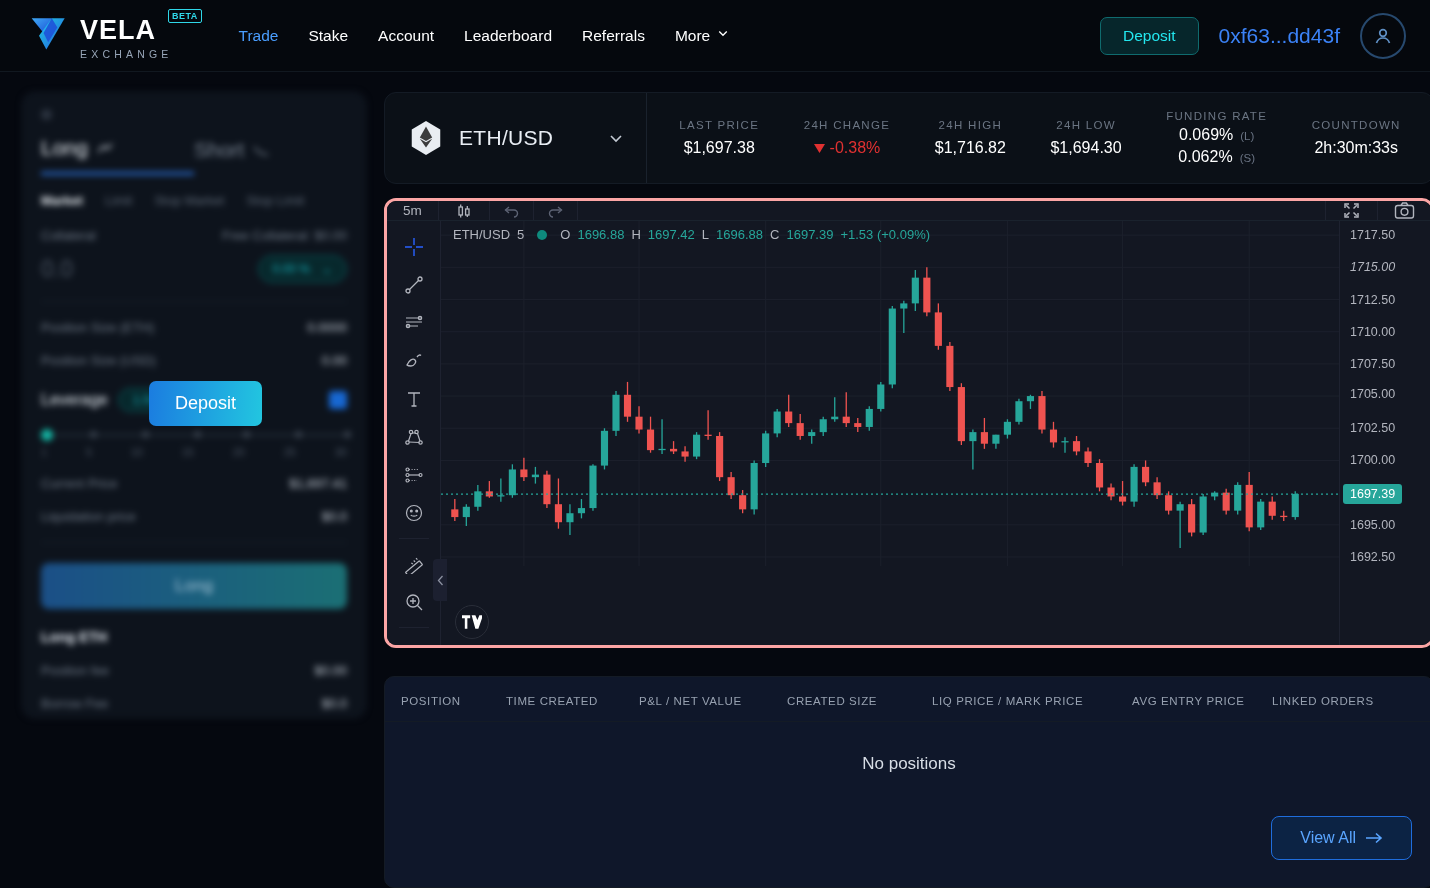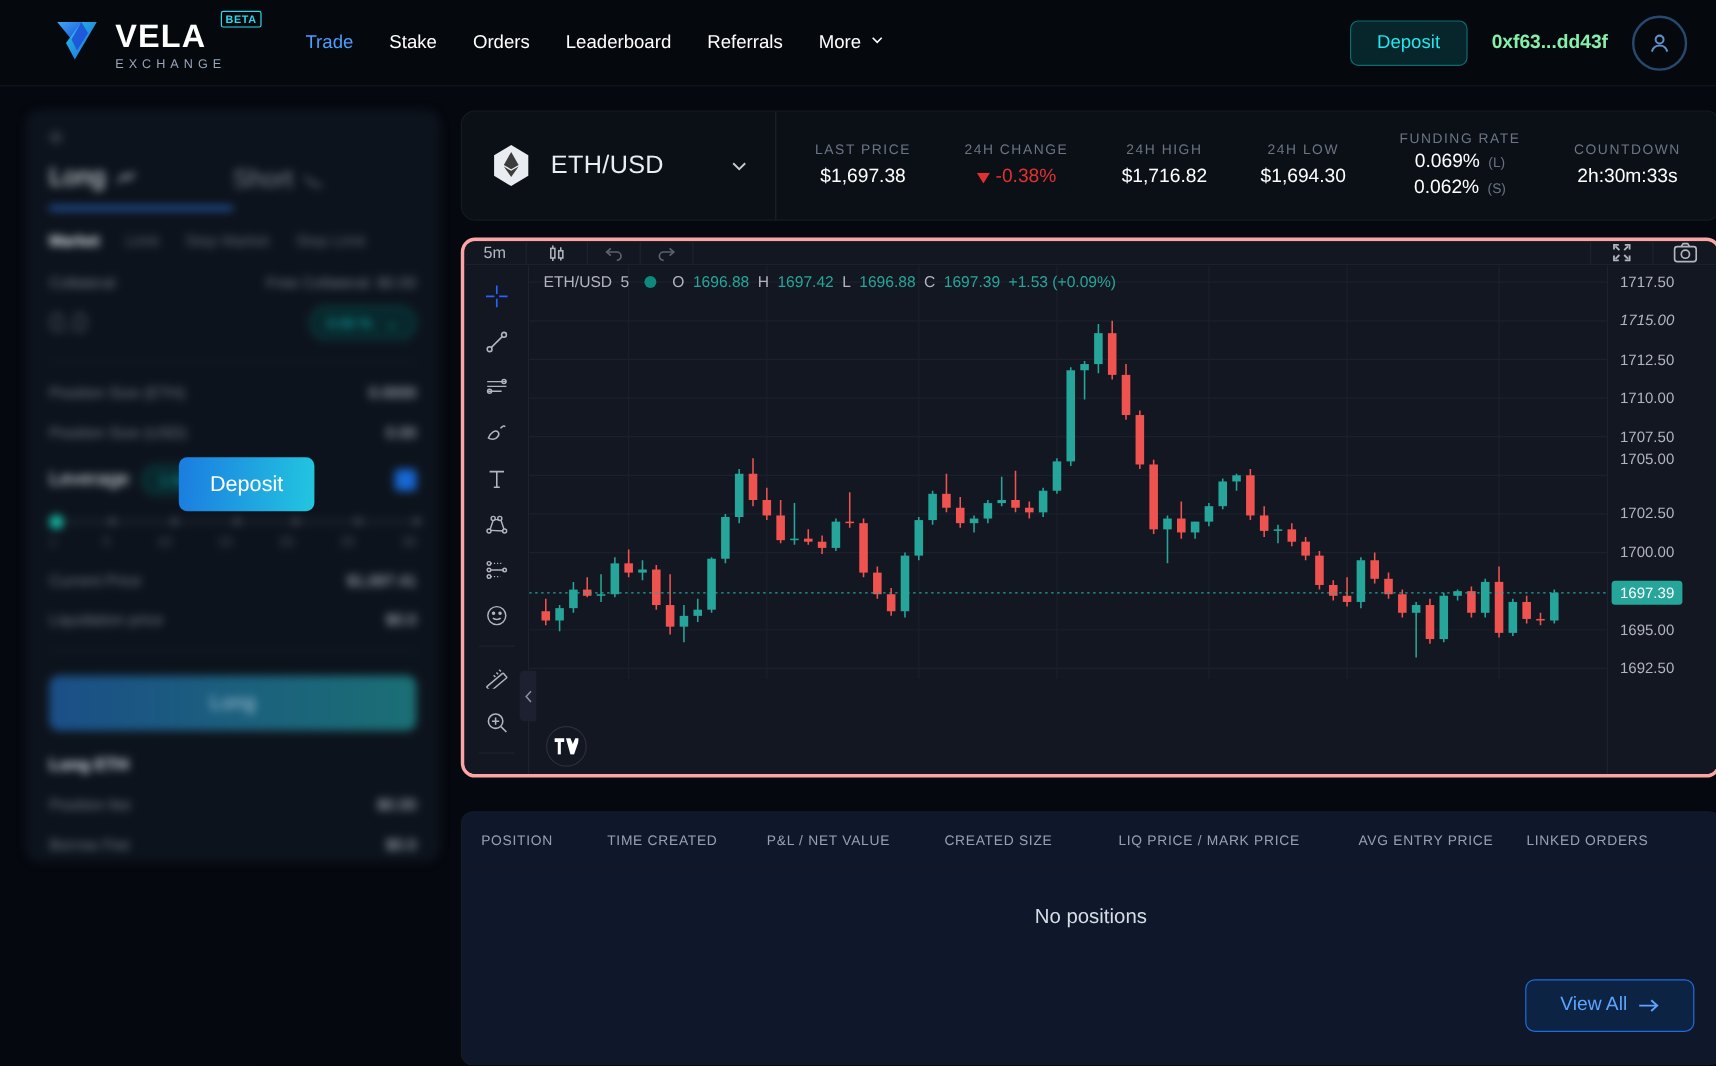--- a/index.html
+++ b/index.html
@@ -11,21 +11,21 @@
     overflow: hidden;
     position: relative;
   }
 
   
   .header {
     height: 72px; width: 100%;
     display: flex; align-items: center;
     background: #05080d;
     border-bottom: 1px solid #111820;
-    padding: 0 24px 0 44px;
+    padding: 0 24px 0 28px;
   }
   .logo-wrap { display: flex; align-items: flex-start; gap: 0; position: relative; }
   .logo-mark { width: 44px; height: 44px; margin-right: 8px; }
   .logo-text-col { display:flex; flex-direction: column; padding-top: 6px; }
   .logo-vela {
     font-size: 27px; font-weight: 700; letter-spacing: 1px;
     color: #ffffff; line-height: 1;
   }
   .logo-exchange {
     font-size: 10.5px; letter-spacing: 4.2px; color: #98a6b8;
@@ -43,21 +43,21 @@
     display: flex; align-items: flex-start; gap: 7px;
   }
   .nav-item.active { color: #4a9eff; }
   .chev { display:inline-block; width: 12px; height: 12px; }
   .header-right { margin-left: auto; display: flex; align-items: center; gap: 20px; }
   .deposit-btn {
     border: 1px solid #0f6b6e; background: #06262b;
     color: #23e7ef; font-size: 15.5px;
     padding: 9px 22px; border-radius: 7px; cursor: pointer;
   }
-  .wallet-addr { color: #86efac; font-size: 16px; font-weight: 700; cursor: pointer; }
+  .wallet-addr { color: #3b82f6; font-size: 21px; font-weight: 400; cursor: pointer; }
   .avatar-btn {
     width: 46px; height: 46px; border-radius: 50%;
     border: 2px solid #27496e; display: flex;
     align-items: center; justify-content: center; cursor: pointer;
   }
 
   
   .body-wrap { display: flex; padding: 20px 20px 0 22px; gap: 18px; height: 816px; }
 
   
@@ -240,21 +240,21 @@
   </div>
 
   <div class="nav">
     <div class="nav-item active">
       <span>Trade</span>
     </div>
     <div class="nav-item">
       <span>Stake</span>
     </div>
     <div class="nav-item">
-      <span>Orders</span>
+      <span>Account</span>
     </div>
     <div class="nav-item">
       <span>Leaderboard</span>
     </div>
     <div class="nav-item">
       <span>Referrals</span>
     </div>
     <div class="nav-item">
       <span>More</span>
       <svg class="chev" viewBox="0 0 16 16" fill="none" stroke="#ffffff" stroke-width="1.8">
@@ -752,21 +752,21 @@
               </svg>
           </div>
         </div>
 
         <div class="price-axis" id="price-axis">
             <div class="pa-tick" style="top: 14.1604px;">1717.50</div>
             <div class="pa-tick" style="top: 46.3433px; font-style: italic;">1715.00</div>
             <div class="pa-tick" style="top: 78.5261px;">1712.50</div>
             <div class="pa-tick" style="top: 110.709px;">1710.00</div>
             <div class="pa-tick" style="top: 142.892px;">1707.50</div>
-            <div class="pa-tick" style="top: 162px;">1705.00</div>
+            <div class="pa-tick" style="top: 173px;">1705.00</div>
             <div class="pa-tick" style="top: 207.257px;">1702.50</div>
             <div class="pa-tick" style="top: 239.44px;">1700.00</div>
             <div class="pa-tick" style="top: 303.806px;">1695.00</div>
             <div class="pa-tick" style="top: 335.989px;">1692.50</div>
             <div class="pa-current" style="top: 273.039px;">1697.39</div>
           </div>
       </div>
 
     </div>
 

